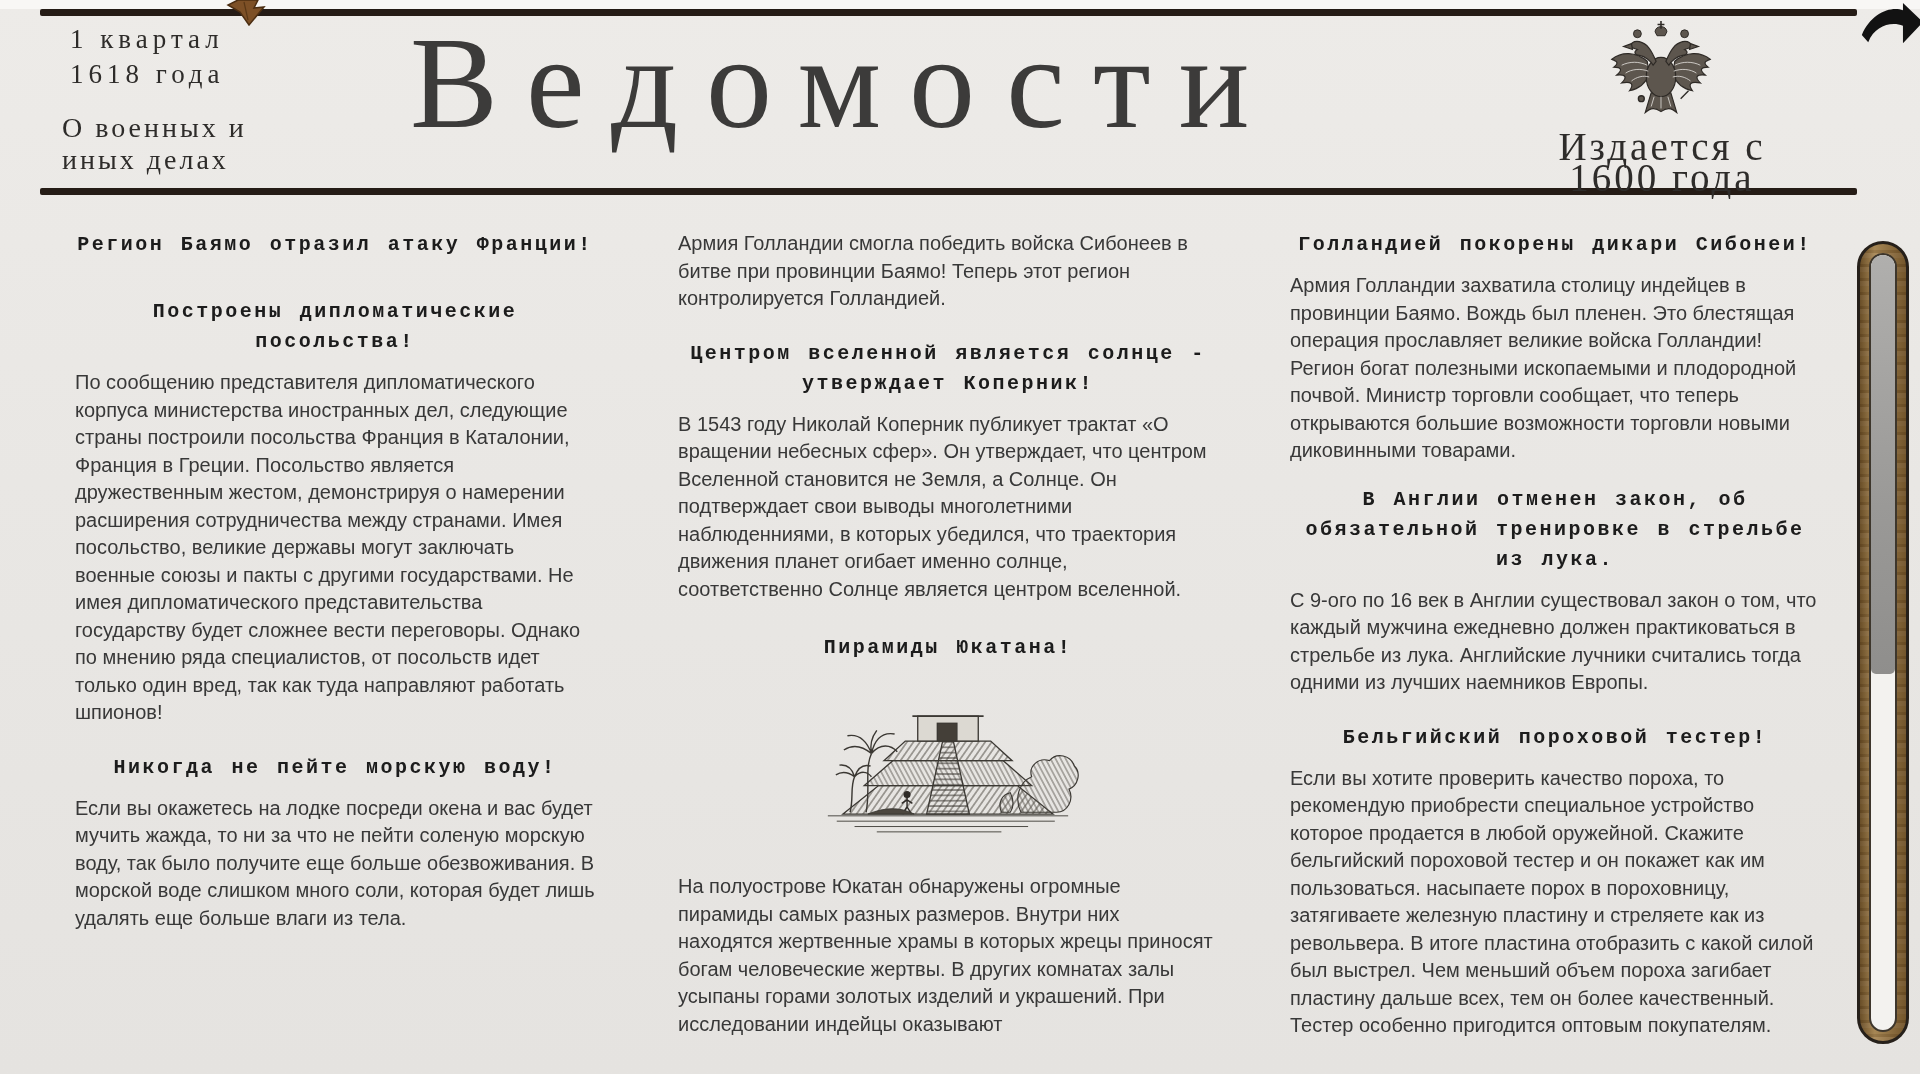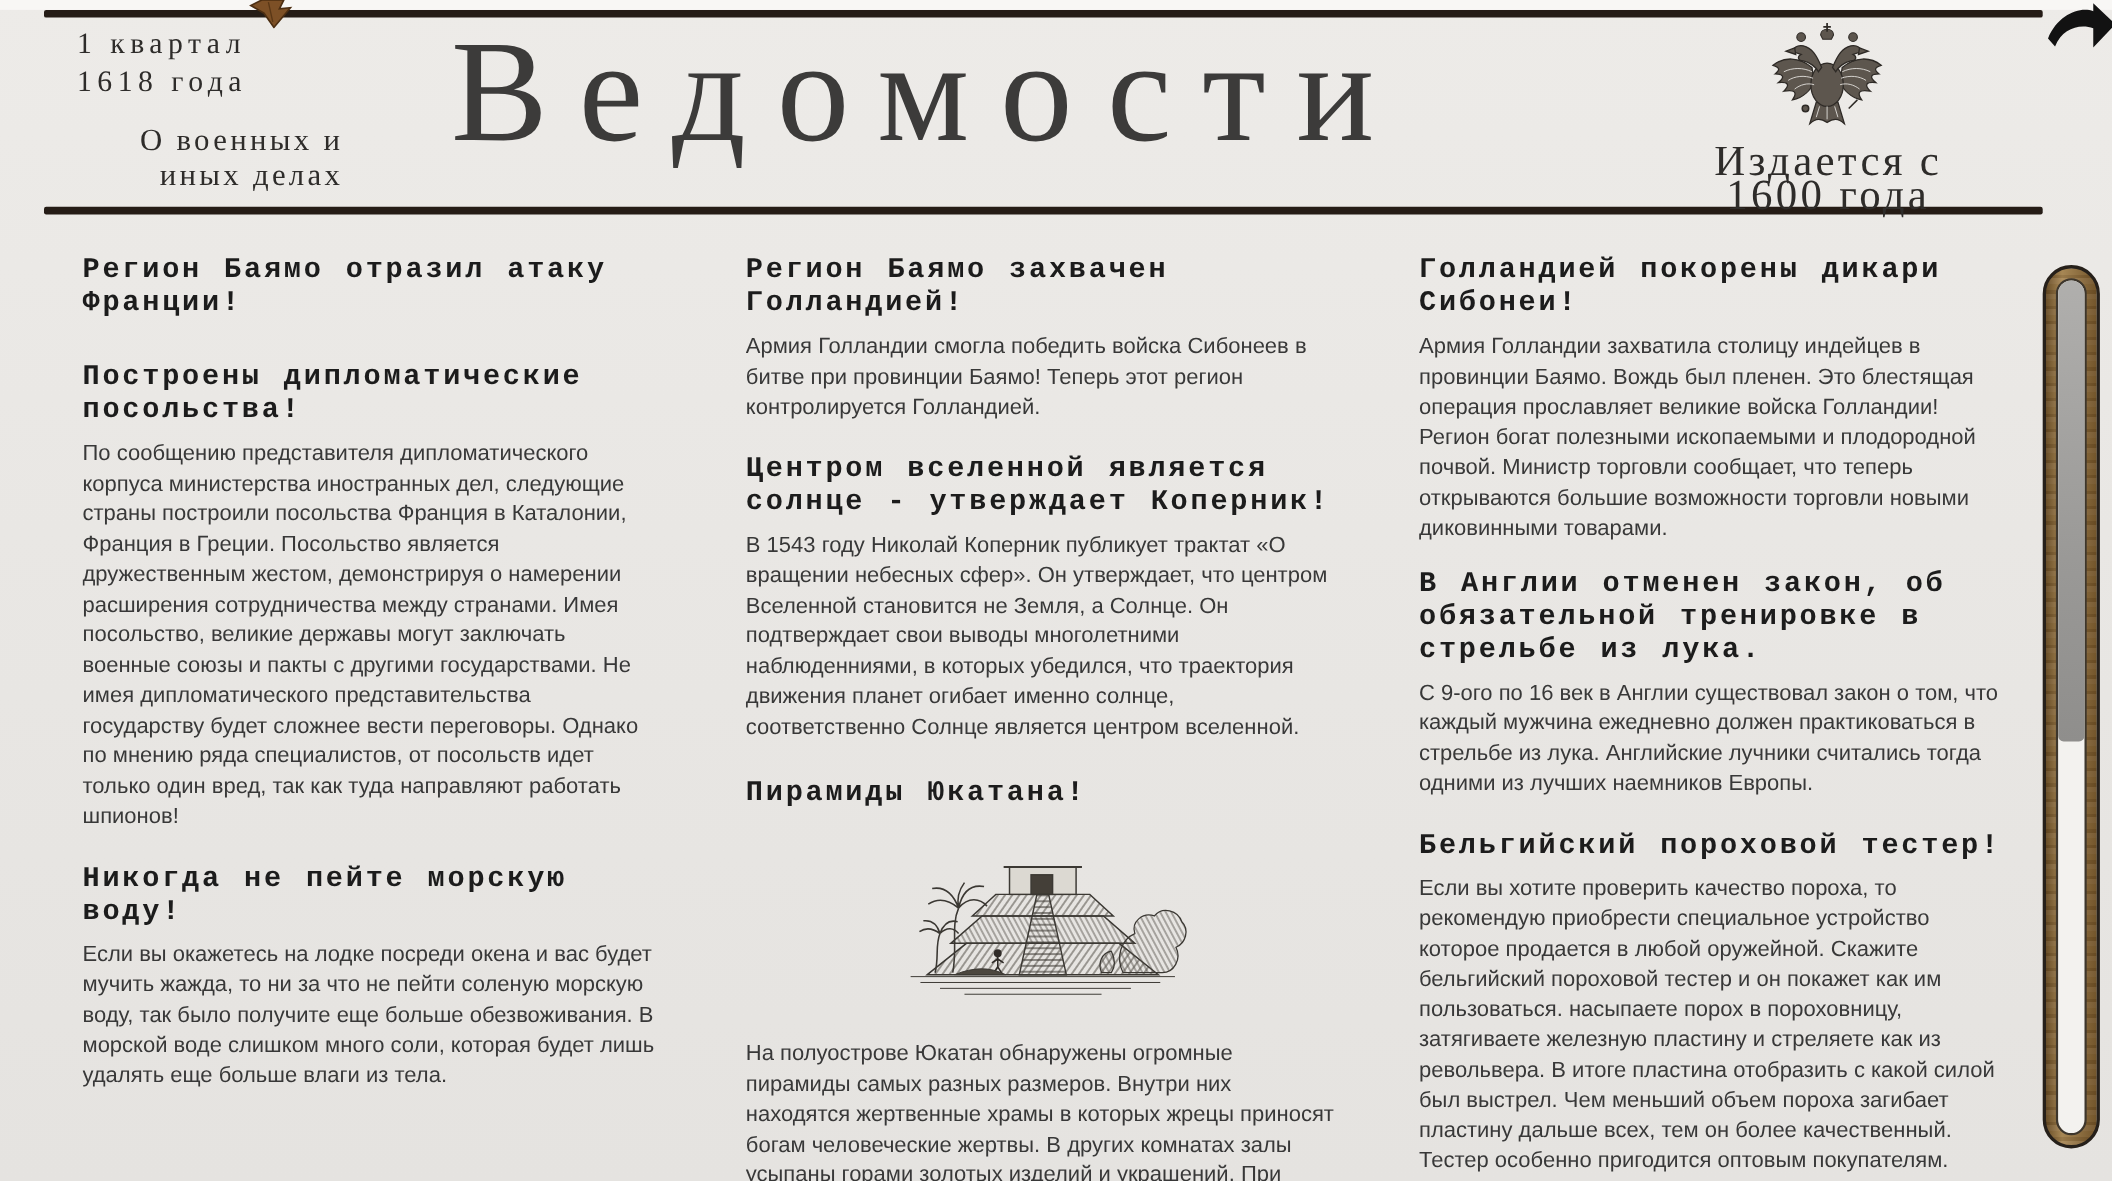--- a/index.html
+++ b/index.html
@@ -9,44 +9,44 @@
     font-family:"Liberation Sans",sans-serif;
   }
   .top-edge{position:absolute;left:0;top:0;width:1920px;height:9px;background:#f8f7f5}
   .rule{position:absolute;background:#251c16;height:7px;border-radius:2px}
   .rule-top{left:40px;top:9px;width:1817px}
   .rule-mid{left:40px;top:188px;width:1817px}
 
   
   .issue-date{position:absolute;left:70px;top:22px;color:#2e2c2a;
     font-family:"Liberation Serif",serif;font-size:27px;line-height:35px;letter-spacing:5px;white-space:nowrap}
-  .tagline{position:absolute;left:62px;top:112px;width:250px;text-align:right;color:#2e2c2a;
+  .tagline{position:absolute;left:62px;top:112px;width:250px;text-align:left;color:#2e2c2a;
     font-family:"Liberation Serif",serif;font-size:28px;line-height:32px;letter-spacing:3px;white-space:nowrap}
   .paper-title{position:absolute;left:410px;top:8px;width:1110px;color:#3c3b3a;
     font-family:"Liberation Serif",serif;font-size:132px;line-height:150px;letter-spacing:28px;white-space:nowrap}
   .emblem{position:absolute;left:1602px;top:20px;width:118px;height:112px}
   .since{position:absolute;left:1540px;top:131px;width:244px;text-align:center;color:#2e2c2a;
     font-family:"Liberation Serif",serif;font-size:39px;line-height:31px;letter-spacing:3px;white-space:nowrap}
 
   
   .col{position:absolute;top:196px;height:878px;overflow:hidden}
   .col-1{left:75px;width:520px}
   .col-2{left:678px;width:540px}
   .col-3{left:1290px;width:530px}
   .article{margin-top:26px}
   .col-1 .article:nth-child(1){margin-top:34px}
   .col-1 .article:nth-child(2){margin-top:37px}
   .col-2 .article:nth-child(1){margin-top:34px}
   .col-2 .article:nth-child(3){margin-top:30px}
   .col-3 .article:nth-child(1){margin-top:34px}
   .col-3 .article:nth-child(2){margin-top:20px}
   .article h2{
-    margin:0 0 12px 0;text-align:left;color:#1c1c1c;
+    margin:0 0 12px 0;text-align:center;color:#1c1c1c;
     font-family:"Liberation Mono",monospace;font-weight:700;
-    font-size:26px;line-height:30px;letter-spacing:2.5px;word-spacing:2px}
+    font-size:20px;line-height:30px;letter-spacing:2.5px;word-spacing:2px}
   .article p{margin:0;color:#383838;font-size:20px;line-height:27.5px}
   figure.engraving{margin:14px auto 18px auto;width:270px;height:178px;padding:0}
   figure.engraving svg{width:100%;height:100%}
 
   
   .scrollbar{position:absolute;left:1857px;top:241px;width:52px;height:803px;box-sizing:border-box;
     border:3px solid #26201a;border-radius:28px;
     background:
       linear-gradient(90deg,rgba(50,32,8,.40) 0%,rgba(255,228,170,.22) 32%,rgba(70,46,14,.38) 100%),
       repeating-linear-gradient(180deg,#8e6d3d 0 6px,#7b5b2f 6px 9px,#96764a 9px 14px);}
@@ -119,21 +119,20 @@
     <p>По сообщению представителя дипломатического корпуса министерства иностранных дел, следующие страны построили посольства Франция в Каталонии, Франция в Греции. Посольство является дружественным жестом, демонстрируя о намерении расширения сотрудничества между странами. Имея посольство, великие державы могут заключать военные союзы и пакты с другими государствами. Не имея дипломатического представительства государству будет сложнее вести переговоры. Однако по мнению ряда специалистов, от посольств идет только один вред, так как туда направляют работать шпионов!</p>
   </section>
   <section class="article">
     <h2>Никогда не пейте морскую воду!</h2>
     <p>Если вы окажетесь на лодке посреди окена и вас будет мучить жажда, то ни за что не пейти соленую морскую воду, так было получите еще больше обезвоживания. В морской воде слишком много соли, которая будет лишь удалять еще больше влаги из тела.</p>
   </section>
 </div>
 
 <div class="col col-2">
   <section class="article">
-    <h2>Регион Баямо захвачен Голландией!</h2>
     <p>Армия Голландии смогла победить войска Сибонеев в битве при провинции Баямо! Теперь этот регион контролируется Голландией.</p>
   </section>
   <section class="article">
     <h2>Центром вселенной является солнце - утверждает Коперник!</h2>
     <p>В 1543 году Николай Коперник публикует трактат «О вращении небесных сфер». Он утверждает, что центром Вселенной становится не Земля, а Солнце. Он подтверждает свои выводы многолетними наблюденниями, в которых убедился, что траектория движения планет огибает именно солнце, соответственно Солнце является центром вселенной.</p>
   </section>
   <section class="article">
     <h2>Пирамиды Юкатана!</h2>
     <figure class="engraving">
       <svg viewBox="0 0 300 200">

